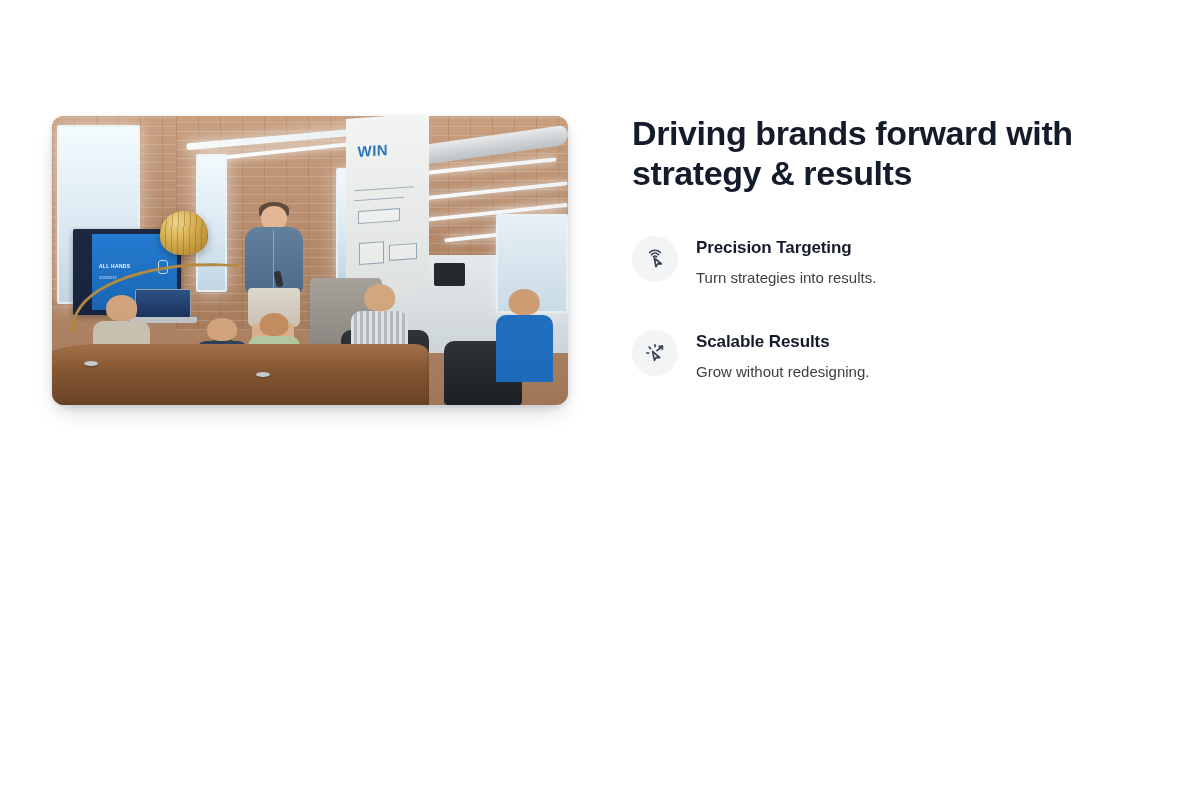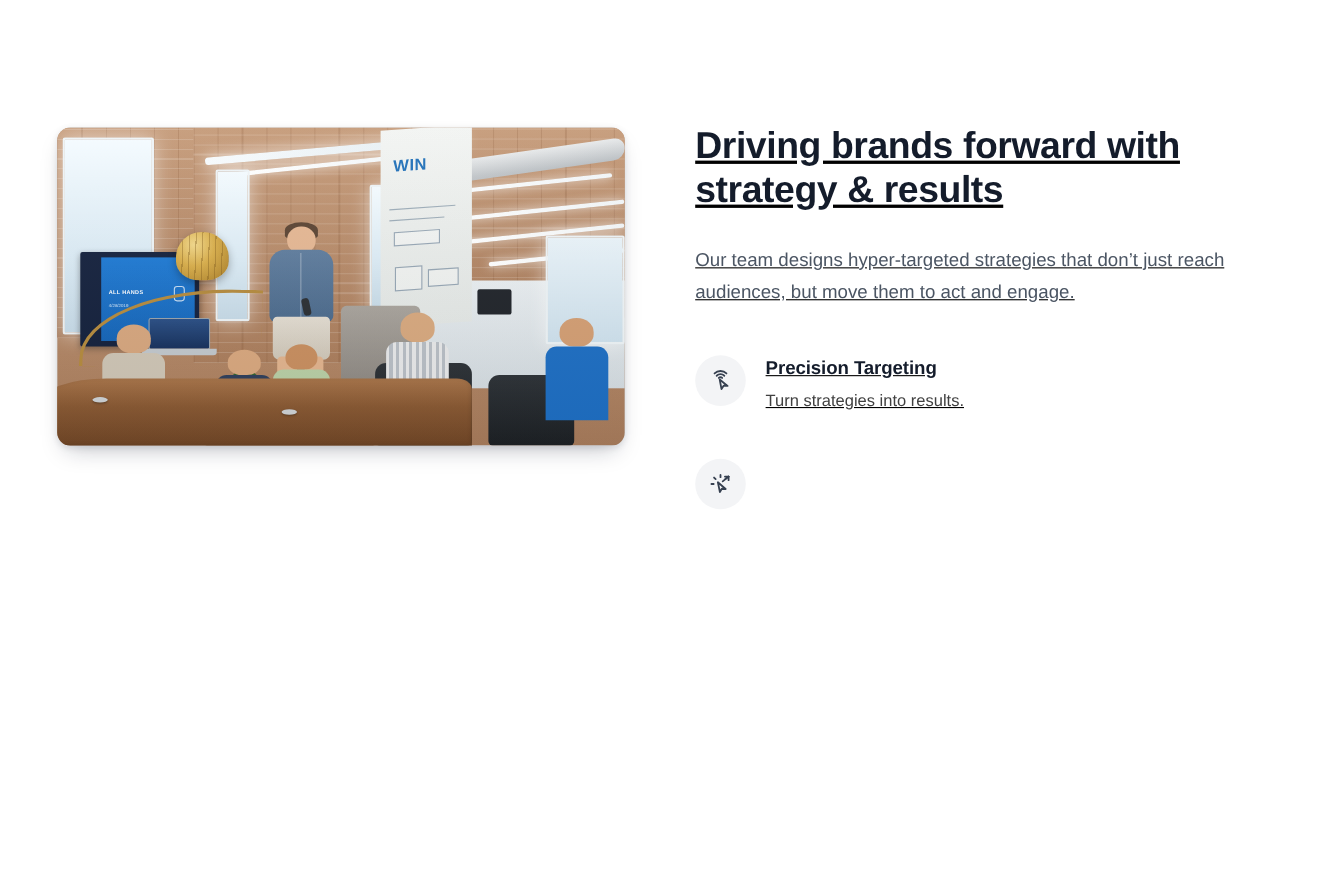--- a/index.html
+++ b/index.html
@@ -311,21 +311,20 @@
       linear-gradient(180deg, rgba(255,255,255,0.06) 0%, rgba(0,0,0,0.05) 100%);
     pointer-events: none;
   }
 
   
   .content-col {
     position: absolute;
     left: 632px;
     top: 113px;
     width: 520px;
-    text-decoration: underline;
   }
 
   .headline {
     font-size: 34px;
     line-height: 40px;
     font-weight: 700;
     color: #141c2b;
     letter-spacing: -0.4px;
     max-width: 480px;
   }
@@ -481,21 +480,20 @@
 
         <div class="photo-veil"></div>
       </div>
     </div>
   </div>
 
   <div class="content-col">
 
     <h1 class="headline">Driving brands forward with strategy &amp; results</h1>
 
-    <p class="subhead">Our team designs hyper-targeted strategies that don’t just reach audiences, but move them to act and engage.</p>
 
     <div class="features">
 
       <div class="feature">
         <span class="feature-badge">
           <span>
             <svg width="22" height="22" viewBox="0 0 24 24" fill="none" stroke="#374151" stroke-width="1.8" stroke-linecap="round" stroke-linejoin="round" aria-hidden="true">
               <path d="M15.8 7.2a5.4 5.4 0 0 0-7.6 0"></path>
               <path d="M17.9 4.9a8.4 8.4 0 0 0-11.8 0"></path>
               <path d="M13.7 9.4a2.4 2.4 0 0 0-3.4 0"></path>
@@ -517,17 +515,21 @@
               <path d="M5.6 5.6 7.2 7.2"></path>
               <path d="M3 12h2.2"></path>
               <path d="M18.4 5.6 16.8 7.2"></path>
               <path d="M9.4 10.3 11.4 20l1.9-3.3 3.8.3z"></path>
               <path d="M14.2 9.4 20 4.6"></path>
               <path d="M20 4.6v3.6"></path>
               <path d="M20 4.6h-3.6"></path>
             </svg>
           </span>
         </span>
+        <div class="feature-body">
+          <div class="feature-title">Scalable Results</div>
+          <div class="feature-desc">Grow without redesigning.</div>
+        </div>
       </div>
 
     </div>
   </div>
 </div>
 
 </body></html>

